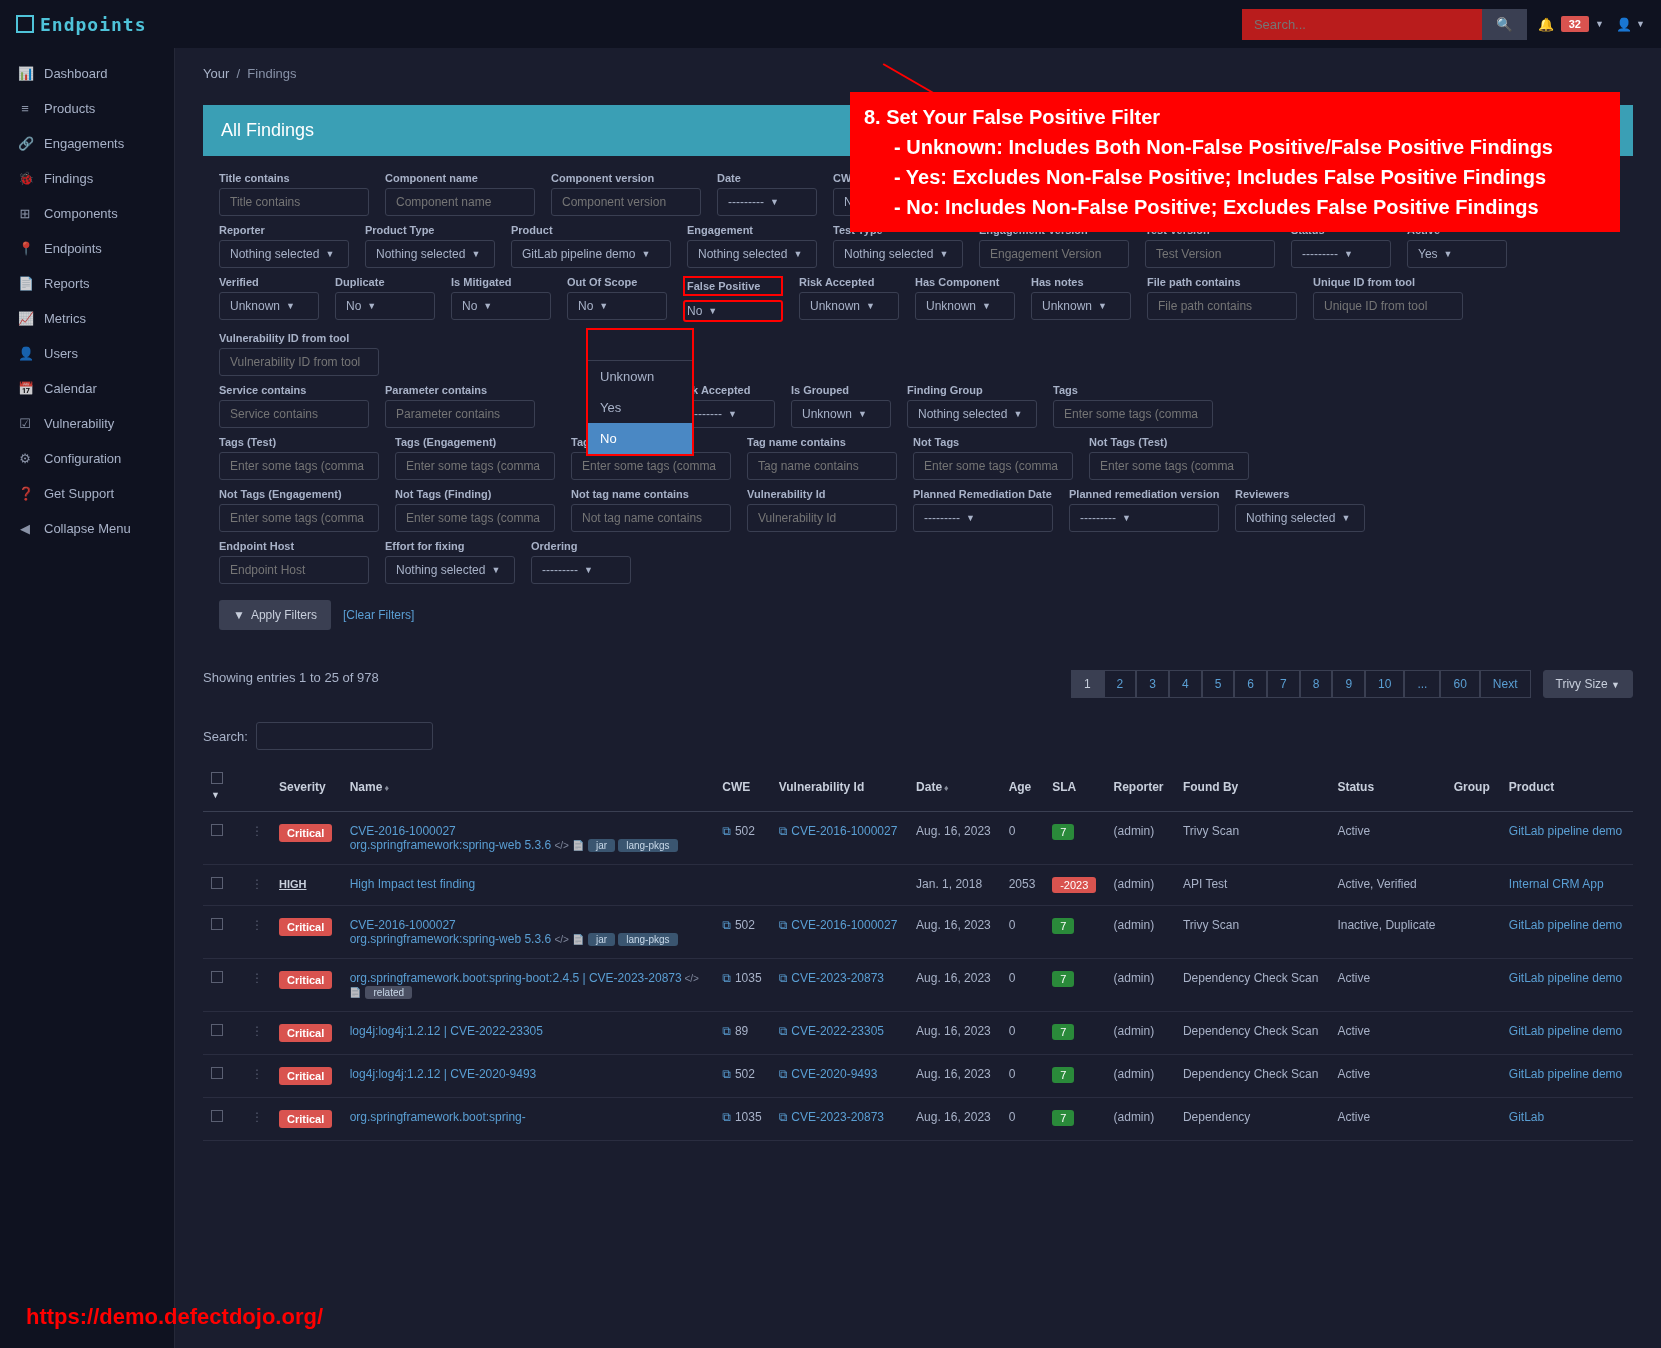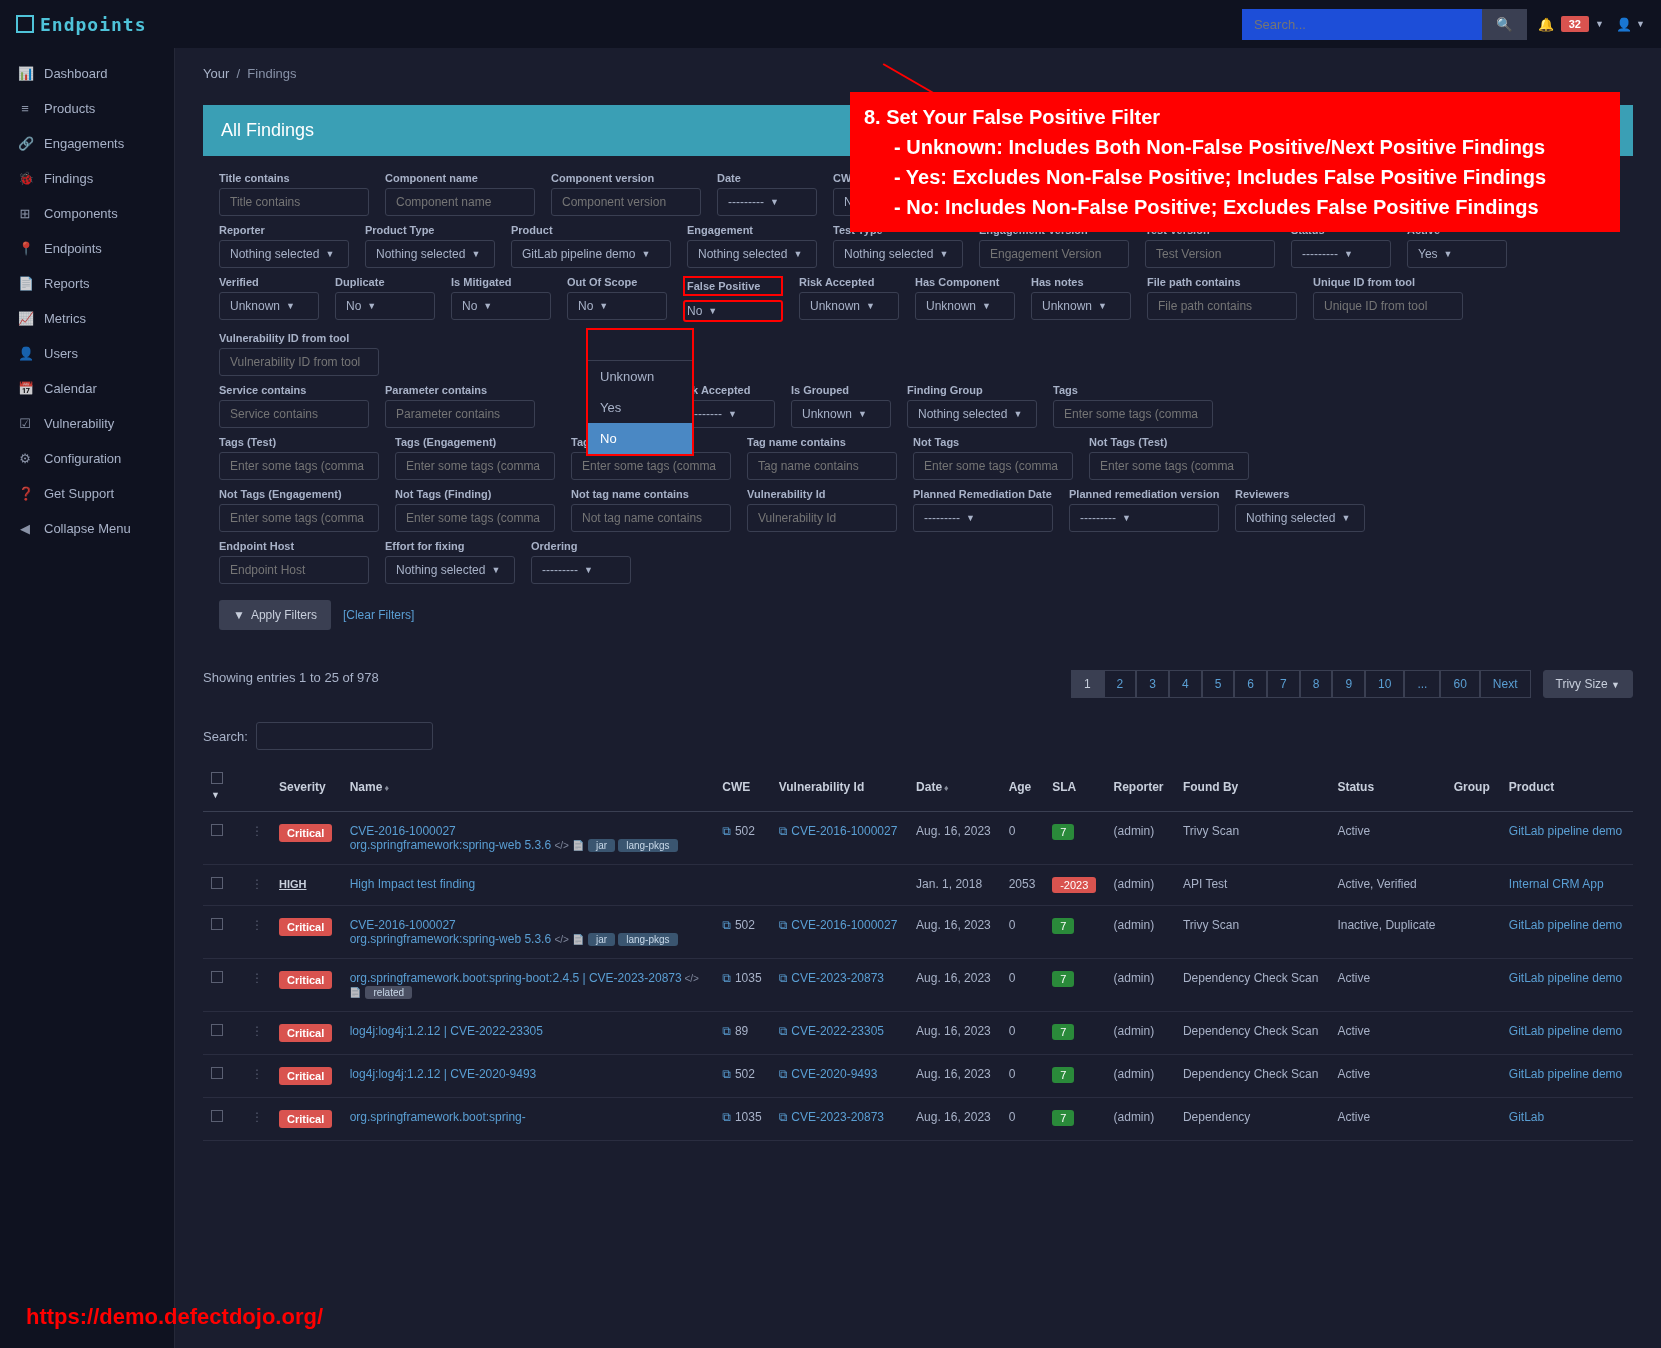--- a/index.html
+++ b/index.html
@@ -2,21 +2,21 @@
 <html><head>
 <meta charset="utf-8">
 <style>
 * { margin: 0; padding: 0; box-sizing: border-box; }
 body { background: #1a1d2e; color: #a8b2c8; font-family: -apple-system, BlinkMacSystemFont, "Segoe UI", Arial, sans-serif; font-size: 13px; width: 1661px; height: 1348px; overflow: hidden; }
 .topbar { background: #0f1220; height: 48px; display: flex; align-items: center; padding: 0 16px; justify-content: space-between; }
 .logo { color: #4fc3d9; font-family: monospace; font-weight: bold; font-size: 18px; letter-spacing: 1px; display: flex; align-items: center; gap: 6px; }
 .logo-icon { width: 18px; height: 18px; border: 2px solid #4fc3d9; }
 .topbar-right { display: flex; align-items: center; gap: 12px; }
 .search-box { display: flex; }
-.search-input { background: #1d4ed8; border: none; padding: 8px 12px; color: #a8b2c8; width: 240px; font-size: 13px; }
+.search-input { background: #b91c1c; border: none; padding: 8px 12px; color: #a8b2c8; width: 240px; font-size: 13px; }
 .search-btn { background: #3a3f52; border: none; padding: 8px 14px; color: #a8b2c8; cursor: pointer; }
 .badge-red { background: #d9534f; color: white; padding: 2px 8px; border-radius: 2px; font-size: 11px; font-weight: bold; }
 .bell { display: flex; align-items: center; gap: 6px; }
 .user-icon { display: flex; align-items: center; gap: 4px; }
 .main-layout { display: flex; height: calc(100% - 48px); }
 .sidebar { width: 175px; background: #0f1220; padding-top: 8px; border-right: 1px solid #252838; }
 .sidebar-item { display: flex; align-items: center; gap: 12px; padding: 10px 18px; color: #a8b2c8; cursor: pointer; font-size: 13px; }
 .sidebar-icon { width: 14px; text-align: center; opacity: 0.8; }
 .content { flex: 1; padding: 18px 28px; overflow: auto; position: relative; }
 .breadcrumb { margin-bottom: 24px; color: #8892a8; }
@@ -149,21 +149,21 @@
       <div class="sidebar-item">
         <span class="sidebar-icon">◀</span>
         <span>Collapse Menu</span>
       </div>
     </div>
 
   <div class="content">
     <div class="annot-box">
       <div>8. Set Your False Positive Filter</div>
       <div style="padding-left:30px">
-        <div>- Unknown: Includes Both Non-False Positive/Next Positive Findings</div>
+        <div>- Unknown: Includes Both Non-False Positive/False Positive Findings</div>
         <div>- Yes: Excludes Non-False Positive; Includes False Positive Findings</div>
         <div>- No: Includes Non-False Positive; Excludes False Positive Findings</div>
       </div>
     </div>
     <div class="annot-line"></div>
 
     <div class="breadcrumb">
       <a>Your</a> &nbsp;/&nbsp;
       <span>Findings</span>
     </div>

